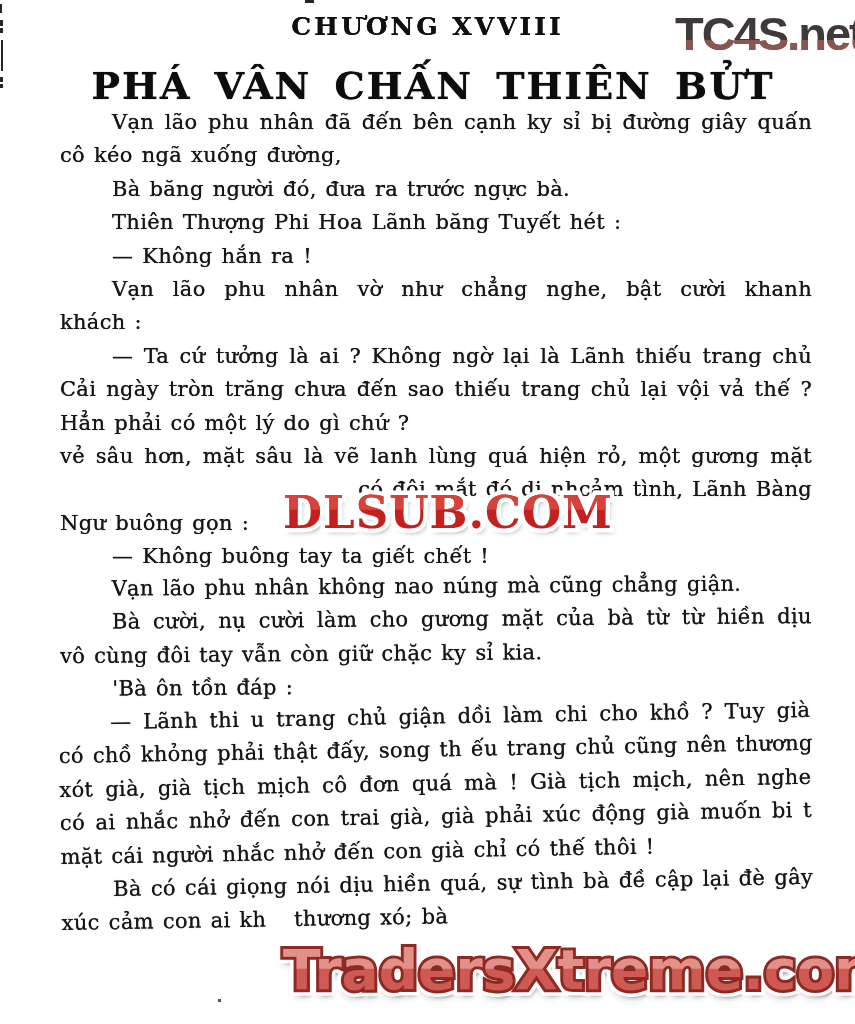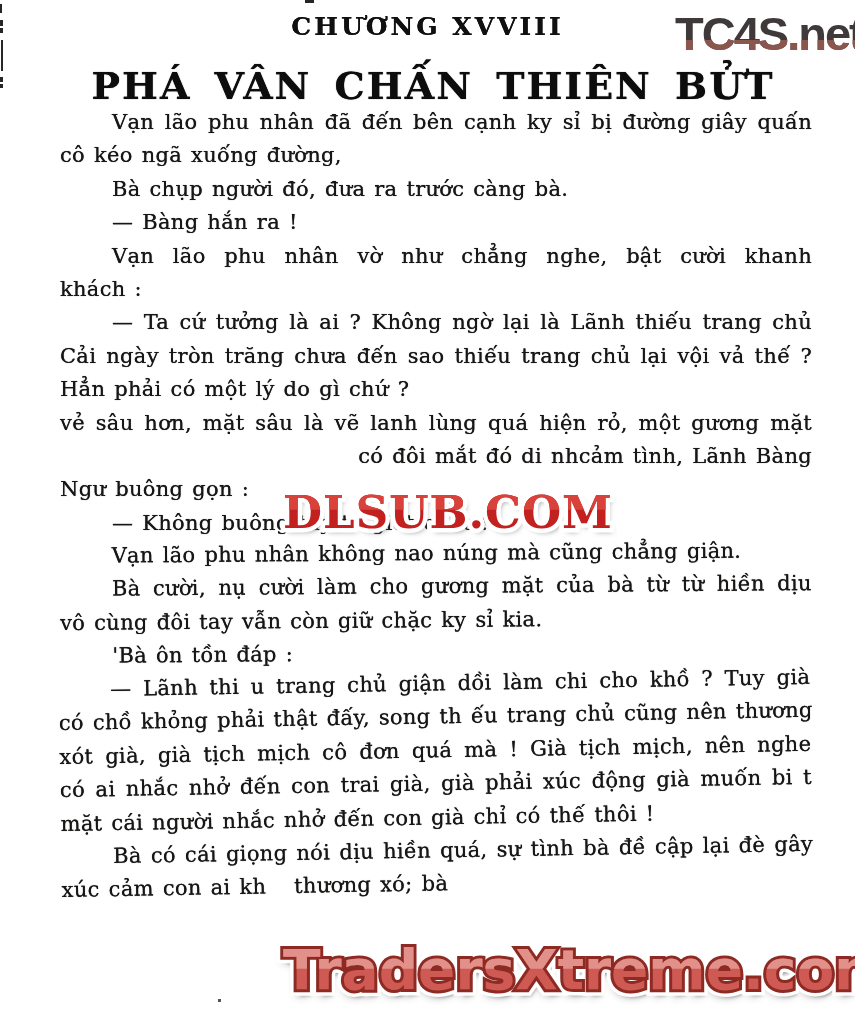--- a/index.html
+++ b/index.html
@@ -102,22 +102,23 @@
     <span class="base">TC4S.net</span>
     <span class="lower">TC4S.net</span>
   </div>
 
   <h1 class="title">PHÁ VÂN CHẤN THIÊN BỬT</h1>
 
   <div class="body-text">
     <div class="blk-a">
       <div class="line indent spread">Vạn lão phu nhân đã đến bên cạnh ky sỉ bị đường giây quấn</div>
       <div class="line">cô kéo ngã xuống đường,</div>
-      <div class="line indent">Bà chụp người đó, đưa ra trước càng bà.</div>
-      <div class="line indent">— Bàng hắn ra !</div>
+      <div class="line indent">Bà băng người đó, đưa ra trước ngực bà.</div>
+      <div class="line indent">Thiên Thượng Phi Hoa Lãnh băng Tuyết hét :</div>
+      <div class="line indent">— Không hắn ra !</div>
       <div class="line indent spread">Vạn lão phu nhân vờ như chẳng nghe, bật cười khanh</div>
       <div class="line">khách :</div>
       <div class="line indent spread">— Ta cứ tưởng là ai ? Không ngờ lại là Lãnh thiếu trang chủ</div>
       <div class="line spread">Cải ngày tròn trăng chưa đến sao thiếu trang chủ lại vội vả thế ?</div>
       <div class="line">Hẳn phải có một lý do gì chứ ?</div>
       <div class="line spread">vẻ sâu hơn, mặt sâu là vẽ lanh lùng quá hiện rỏ, một gương mặt</div>
       <div class="line split">
         <span class="frag1">có đôi mắt đó di nh</span>
         <span class="frag2">cảm tình, Lãnh Bàng</span>
       </div>

